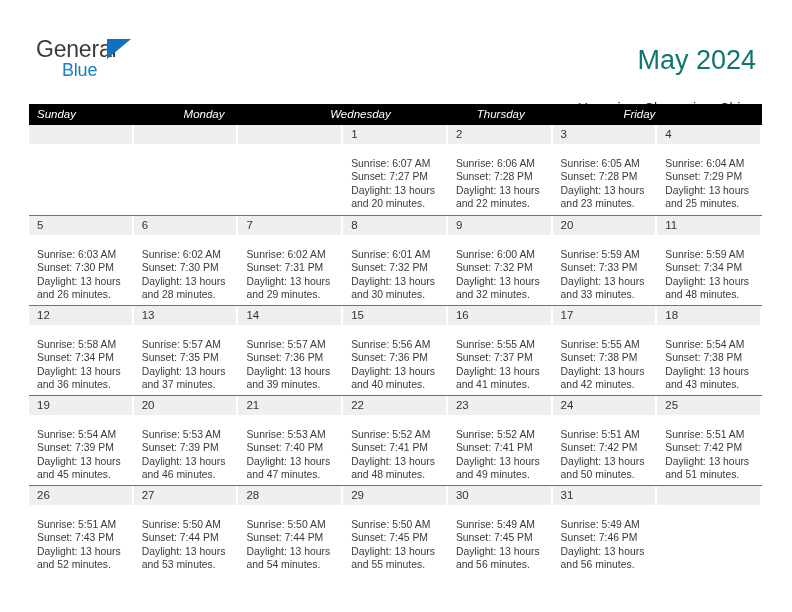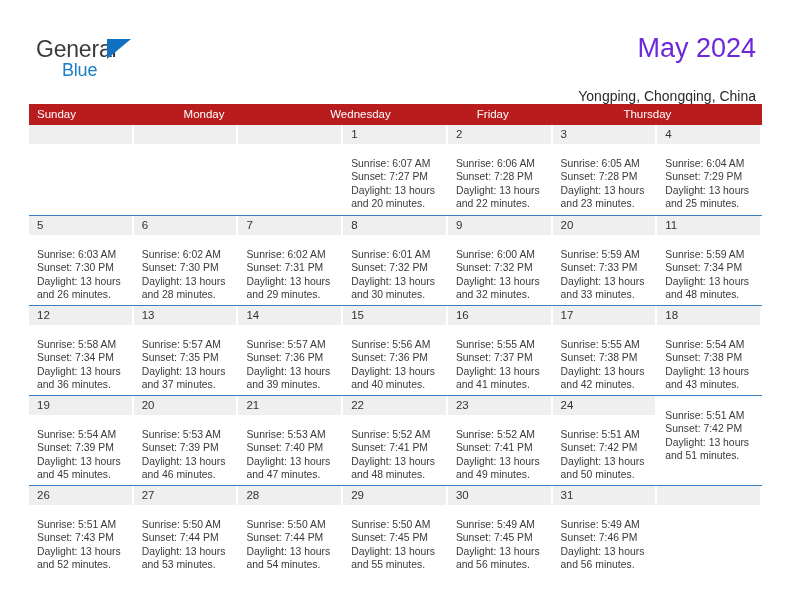--- a/index.html
+++ b/index.html
@@ -61,43 +61,45 @@
 
   .title-block {
     position: absolute;
     right: 36px;
     top: 32px;
     text-align: right;
   }
   .cal-title {
     font-size: 27px;
     line-height: 32px;
-    color: #6d28d9;
+    color: #0f766e;
     font-weight: normal;
     letter-spacing: 0px;
+    margin-top: 12px;
   }
   .cal-subtitle {
     margin-top: 23px;
     font-size: 14px;
     line-height: 18px;
     color: #2a2a2a;
     font-weight: normal;
   }
 
   
   .calendar {
     position: absolute;
     left: 29px;
     top: 104px;
     width: 733px;
   }
   .dow-row {
     display: flex;
-    background: #b91c1c;
+    background: #000000;
     height: 21px;
+    font-style: italic;
   }
   .dow {
     flex: 1 1 0;
     color: #ffffff;
     font-size: 11.5px;
     line-height: 21px;
     padding-left: 8px;
     white-space: nowrap;
     overflow: hidden;
   }
@@ -150,22 +152,22 @@
       <div class="cal-subtitle">Yongping, Chongqing, China</div>
     </div>
 
   </div>
 
   <div class="calendar">
     <div class="dow-row" id="dow-row">
         <div class="dow">Sunday</div>
         <div class="dow">Monday</div>
         <div class="dow">Wednesday</div>
+        <div class="dow">Thursday</div>
         <div class="dow">Friday</div>
-        <div class="dow">Thursday</div>
       </div>
     <div id="weeks-container">
         <div class="week first">
           <div class="cell empty">
             <div class="datebar"></div>
             <div class="details">
               <div></div>
               <div></div>
               <div></div>
               <div></div>
@@ -405,20 +407,21 @@
           <div class="cell">
             <div class="datebar">24</div>
             <div class="details">
               <div>Sunrise: 5:51 AM</div>
               <div>Sunset: 7:42 PM</div>
               <div>Daylight: 13 hours</div>
               <div>and 50 minutes.</div>
             </div>
           </div>
           <div class="cell">
+            <div class="datebar">25</div>
             <div class="details">
               <div>Sunrise: 5:51 AM</div>
               <div>Sunset: 7:42 PM</div>
               <div>Daylight: 13 hours</div>
               <div>and 51 minutes.</div>
             </div>
           </div>
         </div>
         <div class="week">
           <div class="cell">

